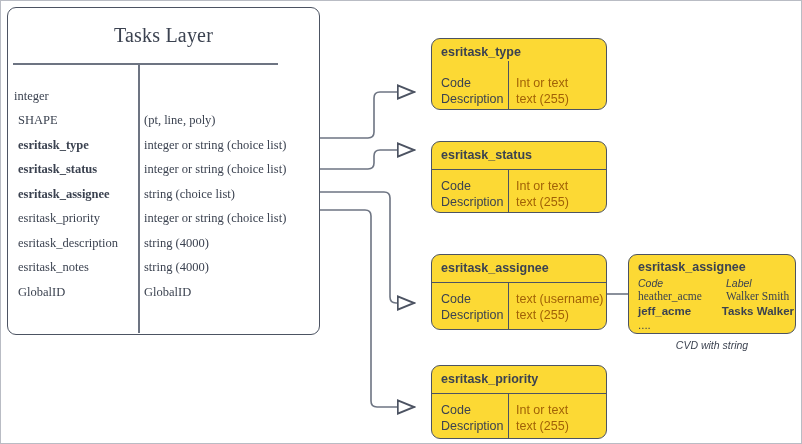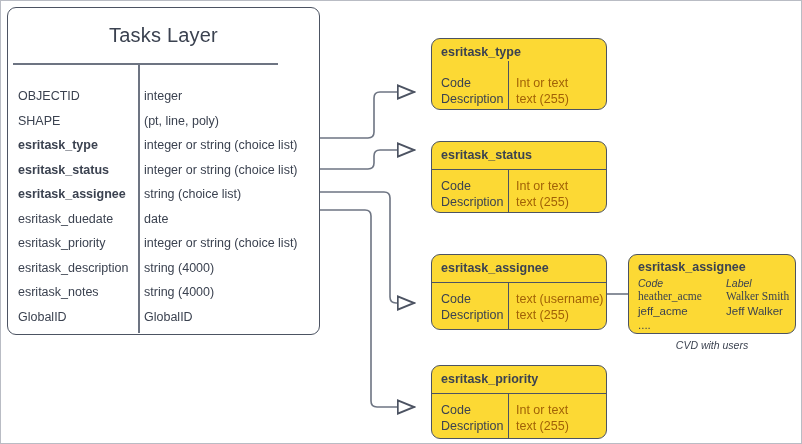--- a/index.html
+++ b/index.html
@@ -32,20 +32,21 @@
   
   #tasks-layer {
     position: absolute;
     left: 6px;
     top: 6px;
     width: 313px;
     height: 328px;
     background: #ffffff;
     border: 1.6px solid #4c5362;
     border-radius: 9px;
+    font-family: Liberation Serif, serif;
   }
 
   #tasks-title {
     position: absolute;
     left: 0; top: 0;
     width: 100%;
     height: 54px;
     line-height: 54px;
     text-align: center;
     font-size: 20px;
@@ -218,42 +219,37 @@
 
     <path d="M606,293 H627" fill="none" stroke="#6d7482" stroke-width="1.6"></path>
   </svg>
 
   <div id="tasks-layer">
     <div id="tasks-title">Tasks Layer</div>
     <div id="tasks-title-rule"></div>
     <div id="tasks-col-rule"></div>
     <div id="tasks-rows">
         <div class="trow">
-          <div class="tname">OBJECTID</div>
           <div class="ttype">integer</div>
         </div>
         <div class="trow">
           <div class="tname">SHAPE</div>
           <div class="ttype">(pt, line, poly)</div>
         </div>
         <div class="trow">
           <div class="tname bold">esritask_type</div>
           <div class="ttype">integer or string (choice list)</div>
         </div>
         <div class="trow">
           <div class="tname bold">esritask_status</div>
           <div class="ttype">integer or string (choice list)</div>
         </div>
         <div class="trow">
           <div class="tname bold">esritask_assignee</div>
           <div class="ttype">string (choice list)</div>
-        </div>
-        <div class="trow">
-          <div class="tname">esritask_duedate</div>
-          <div class="ttype">date</div>
         </div>
         <div class="trow">
           <div class="tname">esritask_priority</div>
           <div class="ttype">integer or string (choice list)</div>
         </div>
         <div class="trow">
           <div class="tname">esritask_description</div>
           <div class="ttype">string (4000)</div>
         </div>
         <div class="trow">
@@ -325,23 +321,23 @@
   <div id="cvd-box">
     <div id="cvd-title">esritask_assignee</div>
     <div class="cvd-line cvd-head" style="top:22px;">
       <span class="c1">Code</span>
       <span class="c2">Label</span>
     </div>
     <div class="cvd-line" style="top:35px;font-family:Liberation Serif, serif;">
       <span class="c1">heather_acme</span>
       <span class="c2">Walker Smith</span>
     </div>
-    <div class="cvd-line" style="top:50px;">
+    <div class="cvd-line" style="top:50px;font-weight:bold;">
       <span class="c1">jeff_acme</span>
-      <span class="c2">Jeff Walker</span>
+      <span class="c2">Tasks Walker</span>
     </div>
     <div class="cvd-line" style="top:64px;">
       <span class="c1">....</span>
     </div>
   </div>
-  <div id="cvd-caption">CVD with users</div>
+  <div id="cvd-caption">CVD with string</div>
 
 </div>
 
 </body></html>

